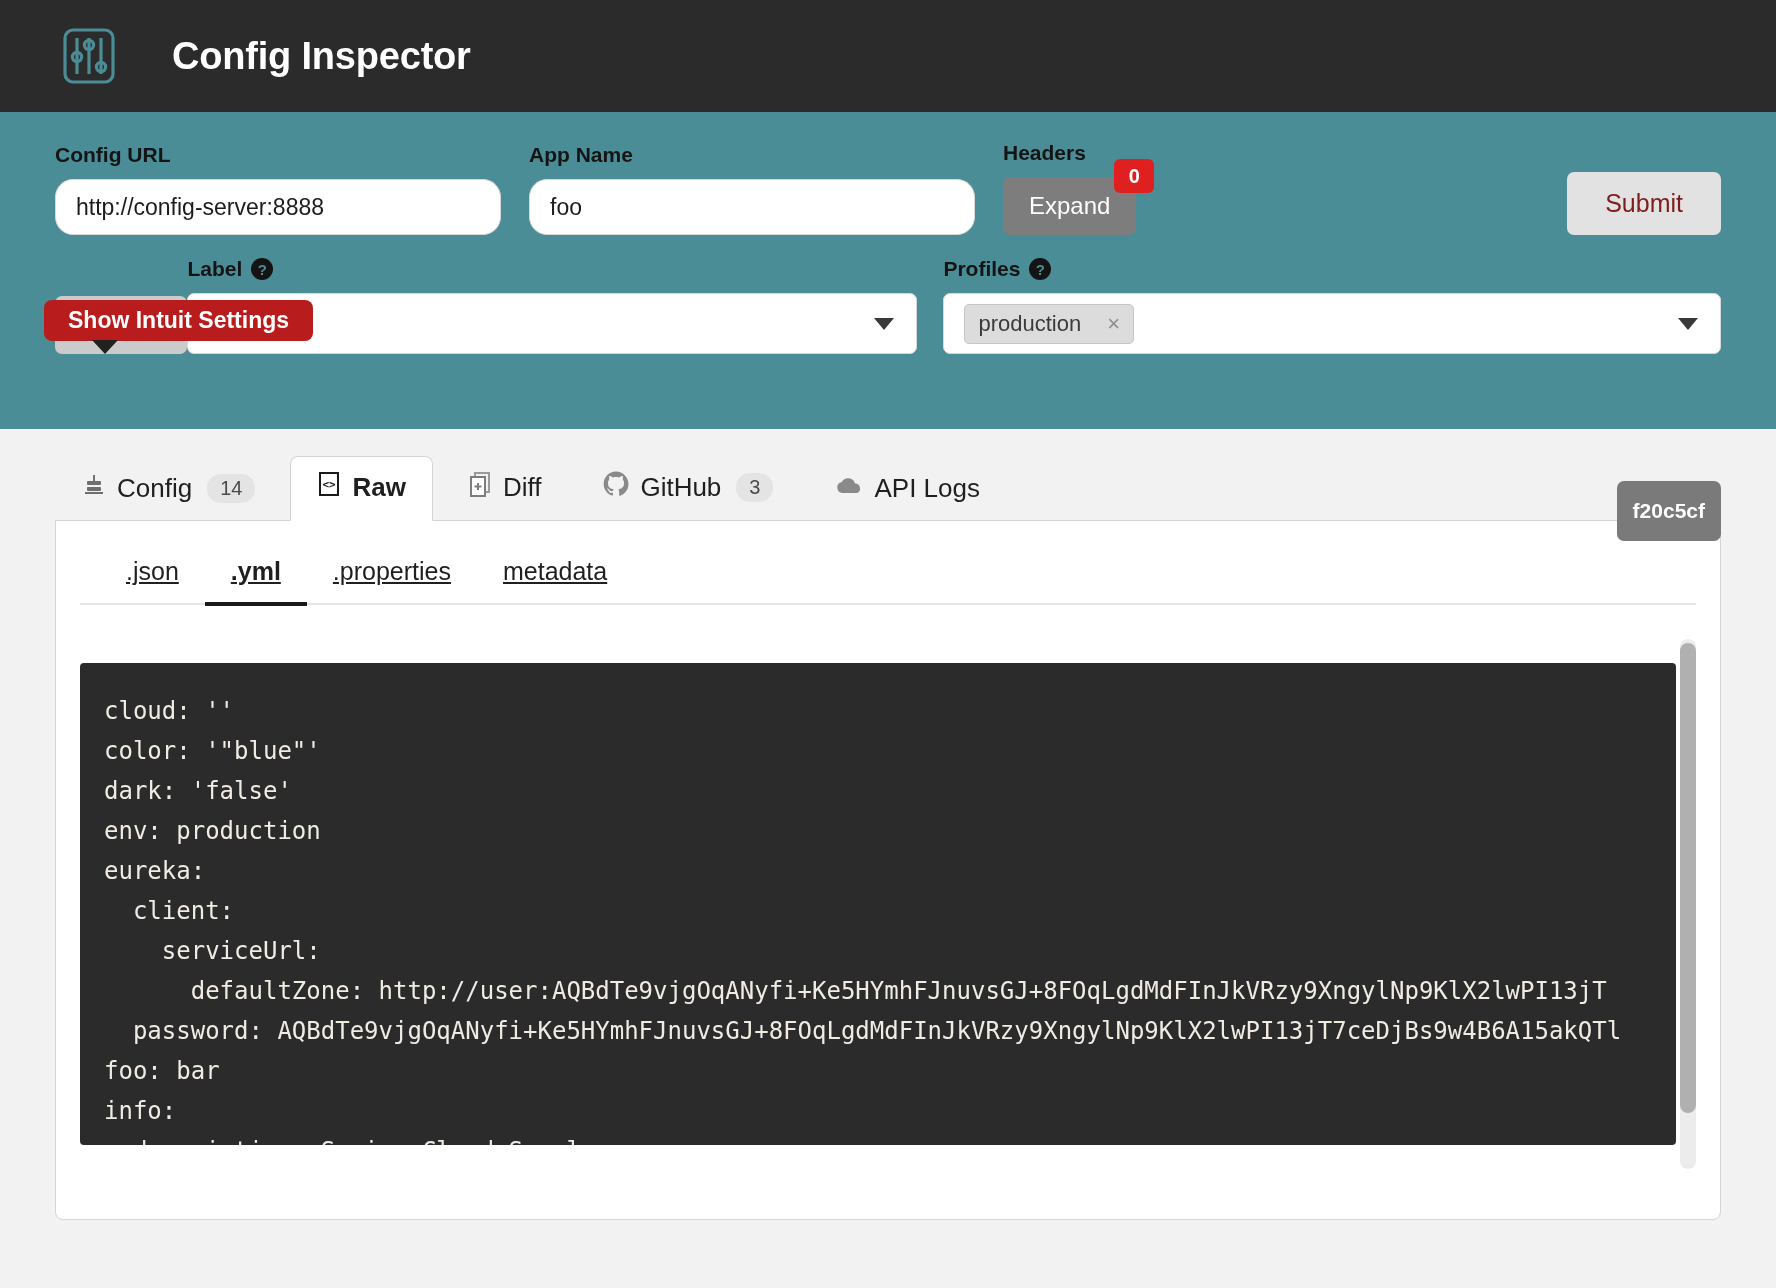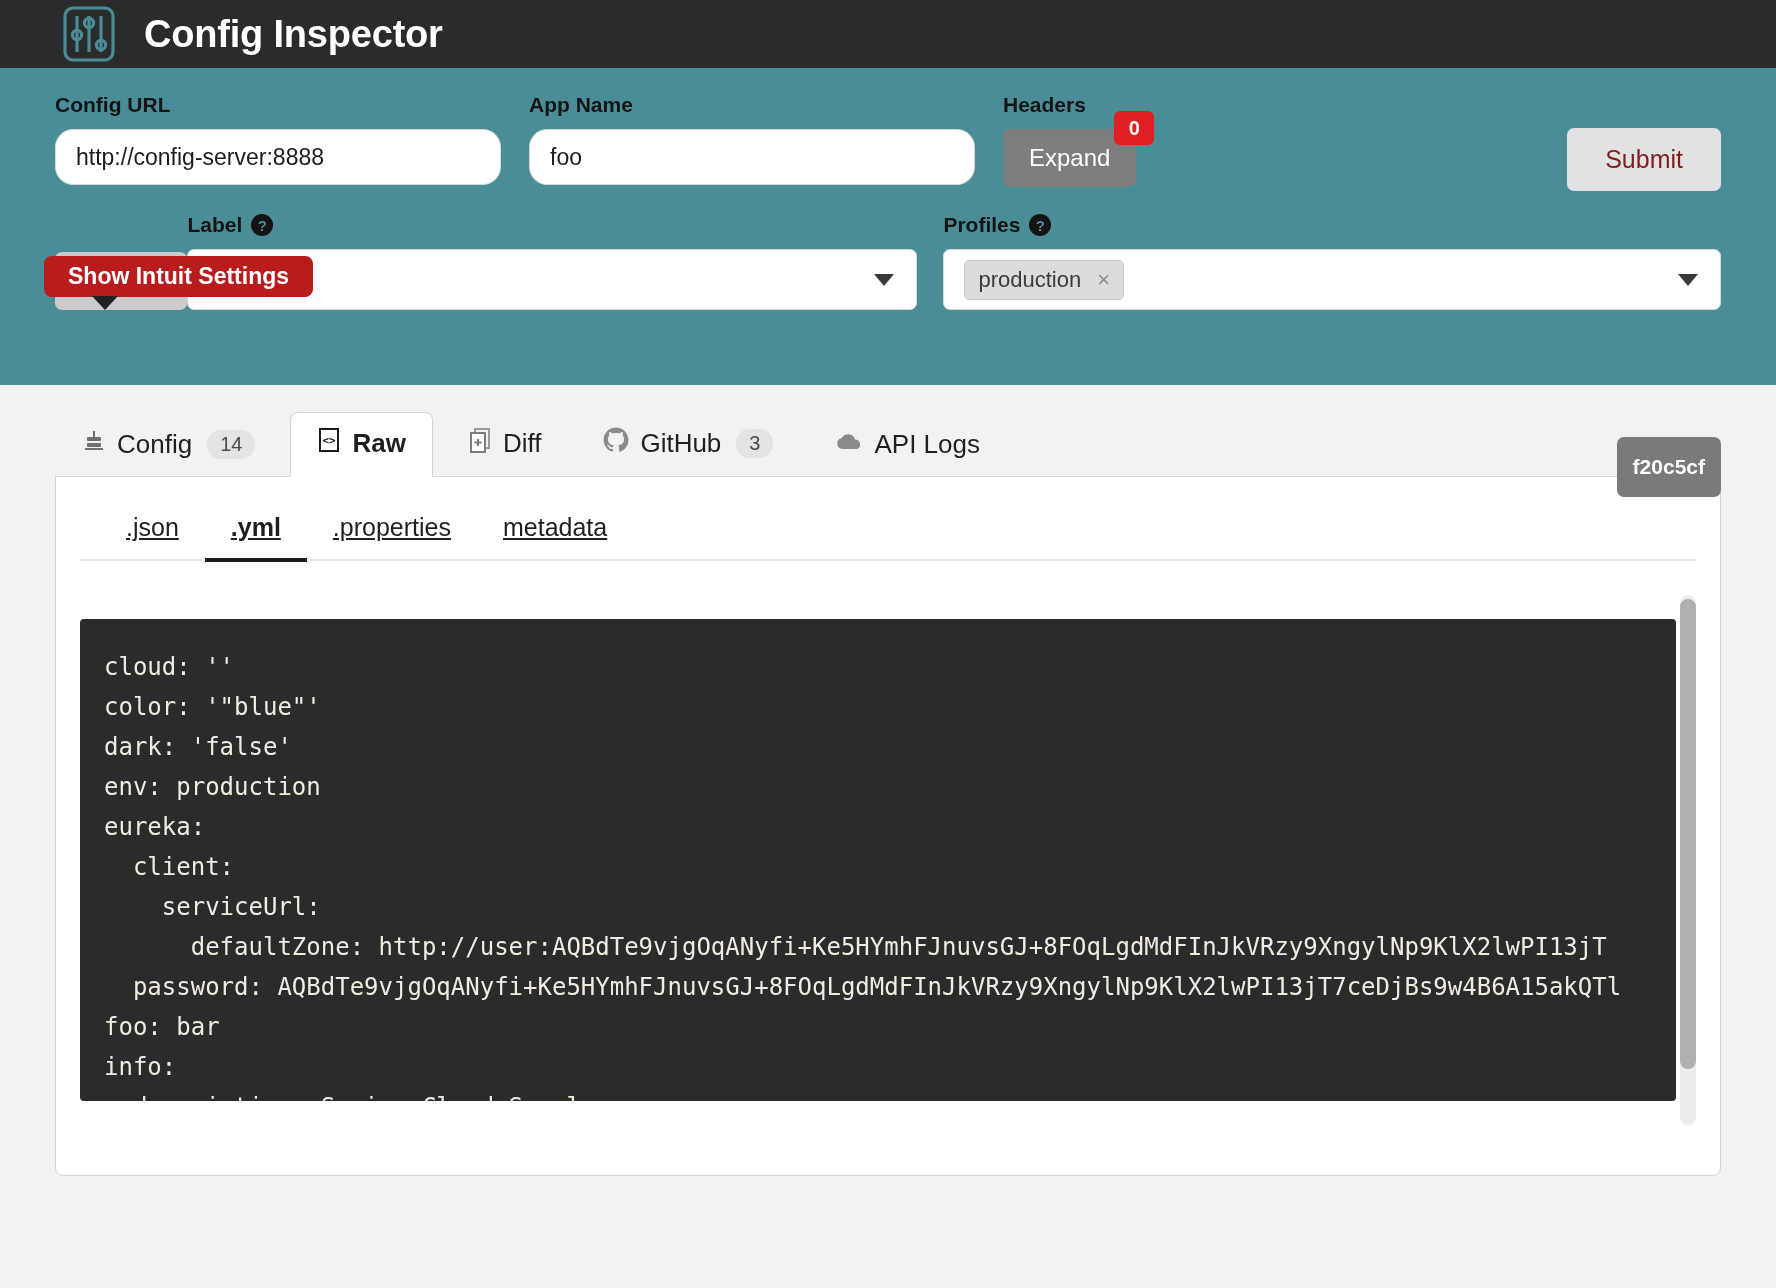--- a/index.html
+++ b/index.html
@@ -6,43 +6,44 @@
   html, body { margin:0; padding:0; }
   body {
     width:1776px; height:1288px;
     background:#f2f2f2;
     font-family:"Liberation Sans", sans-serif;
     overflow:hidden;
   }
 
   
   .app-header {
-    height:68px;
+    height:112px;
     background:#2b2b2b;
     display:flex;
     align-items:center;
     padding:0 0 0 60px;
+    gap:28px;
   }
   .brand-icon { width:58px; height:58px; flex:0 0 58px; }
   .app-title {
     color:#ffffff;
     font-size:38px;
     font-weight:bold;
     margin-left:26px;
     letter-spacing:-0.2px;
   }
 
   
   .form-band {
     background:#4a8d96;
     padding:24px 55px 36px 55px;
     position:relative;
     height:317px;
   }
-  .form-row { display:flex; align-items:flex-start; }
+  .form-row { display:flex; align-items:flex-end; }
   .field-label {
     color:#141414;
     font-size:21px;
     font-weight:bold;
     margin-bottom:11px;
     display:flex;
     align-items:center;
     gap:9px;
     height:26px;
   }
@@ -151,21 +152,21 @@
     border-right:10px solid transparent;
     border-top:12px solid #3a3a3a;
   }
   .chip {
     background:#dcdcdc;
     border:1px solid #c6c6c6;
     border-radius:5px;
     height:40px;
     display:inline-flex;
     align-items:center;
-    gap:16px;
+    gap:26px;
     padding:0 13px;
     font-size:22px;
     color:#3b3b3b;
   }
   .chip-x { color:#8e8e8e; font-size:22px; cursor:pointer; line-height:1; }
 
   
   .tooltip {
     position:absolute;
     left:44px; top:188px;

